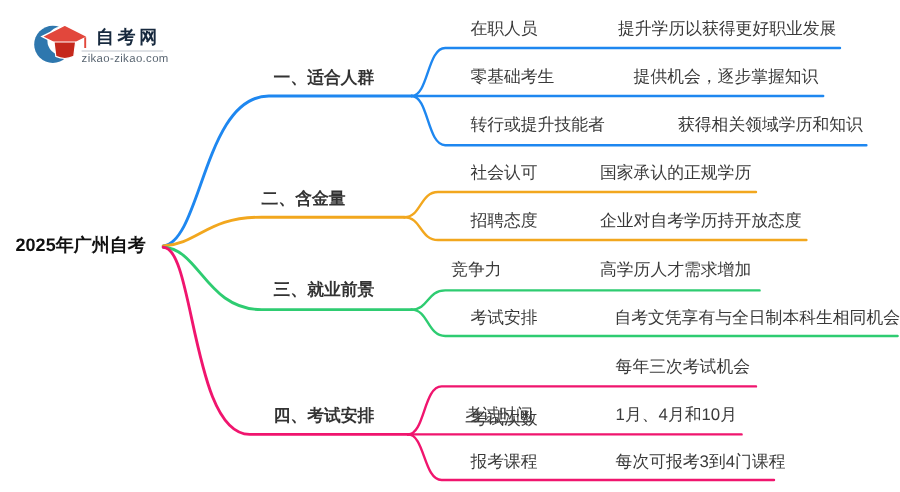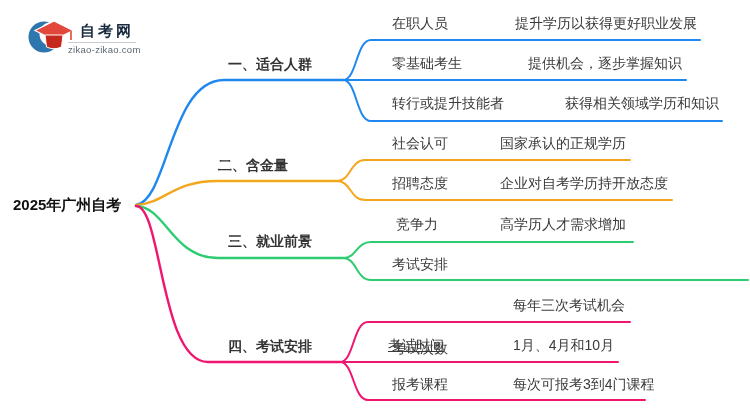--- a/index.html
+++ b/index.html
@@ -74,23 +74,24 @@
   <div class="node leaf-label" style="left:392px;top:93px;">转行或提升技能者</div>
   <div class="node leaf-detail" style="left:565px;top:93px;">获得相关领域学历和知识</div>
 
   <div class="node branch-label" style="left:218px;top:155px;">二、含金量</div>
   <div class="node leaf-label" style="left:392px;top:133px;">社会认可</div>
   <div class="node leaf-detail" style="left:500px;top:133px;">国家承认的正规学历</div>
   <div class="node leaf-label" style="left:392px;top:173px;">招聘态度</div>
   <div class="node leaf-detail" style="left:500px;top:173px;">企业对自考学历持开放态度</div>
 
   <div class="node branch-label" style="left:228px;top:231px;">三、就业前景</div>
-  <div class="node leaf-label" style="left:396px;top:214px;">竞争力</div>
+  <div class="node leaf-label" style="left:376px;top:214px;">竞争力</div>
   <div class="node leaf-detail" style="left:500px;top:214px;">高学历人才需求增加</div>
   <div class="node leaf-label" style="left:392px;top:254px;">考试安排</div>
+  <div class="node leaf-detail" style="left:512px;top:254px;">自考文凭享有与全日制本科生相同机会</div>
 
   <div class="node branch-label" style="left:228px;top:336px;">四、考试安排</div>
   <div class="node leaf-label" style="left:392px;top:295px;margin-top:43px;">考试次数</div>
   <div class="node leaf-detail" style="left:513px;top:295px;">每年三次考试机会</div>
   <div class="node leaf-label" style="left:388px;top:335px;text-decoration:underline;">考试时间</div>
   <div class="node leaf-detail" style="left:513px;top:335px;">1月、4月和10月</div>
   <div class="node leaf-label" style="left:392px;top:374px;">报考课程</div>
   <div class="node leaf-detail" style="left:513px;top:374px;">每次可报考3到4门课程</div>
 
 </div>

